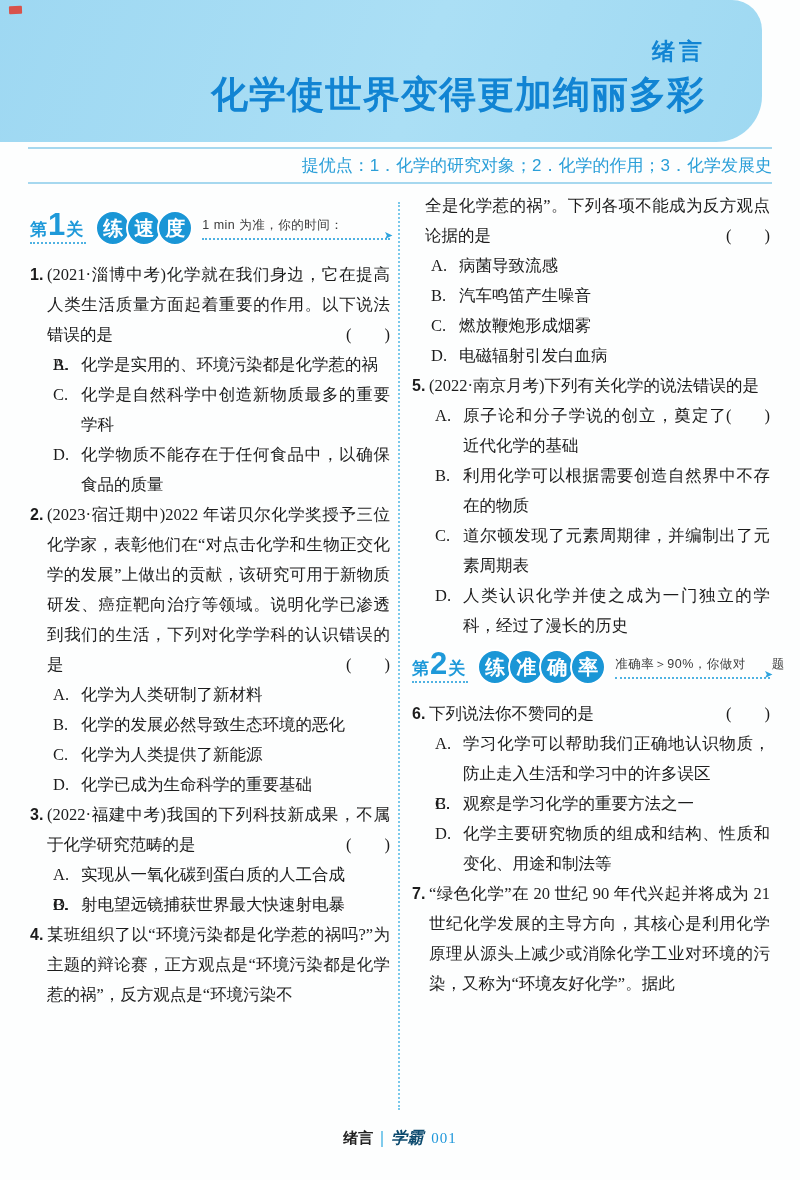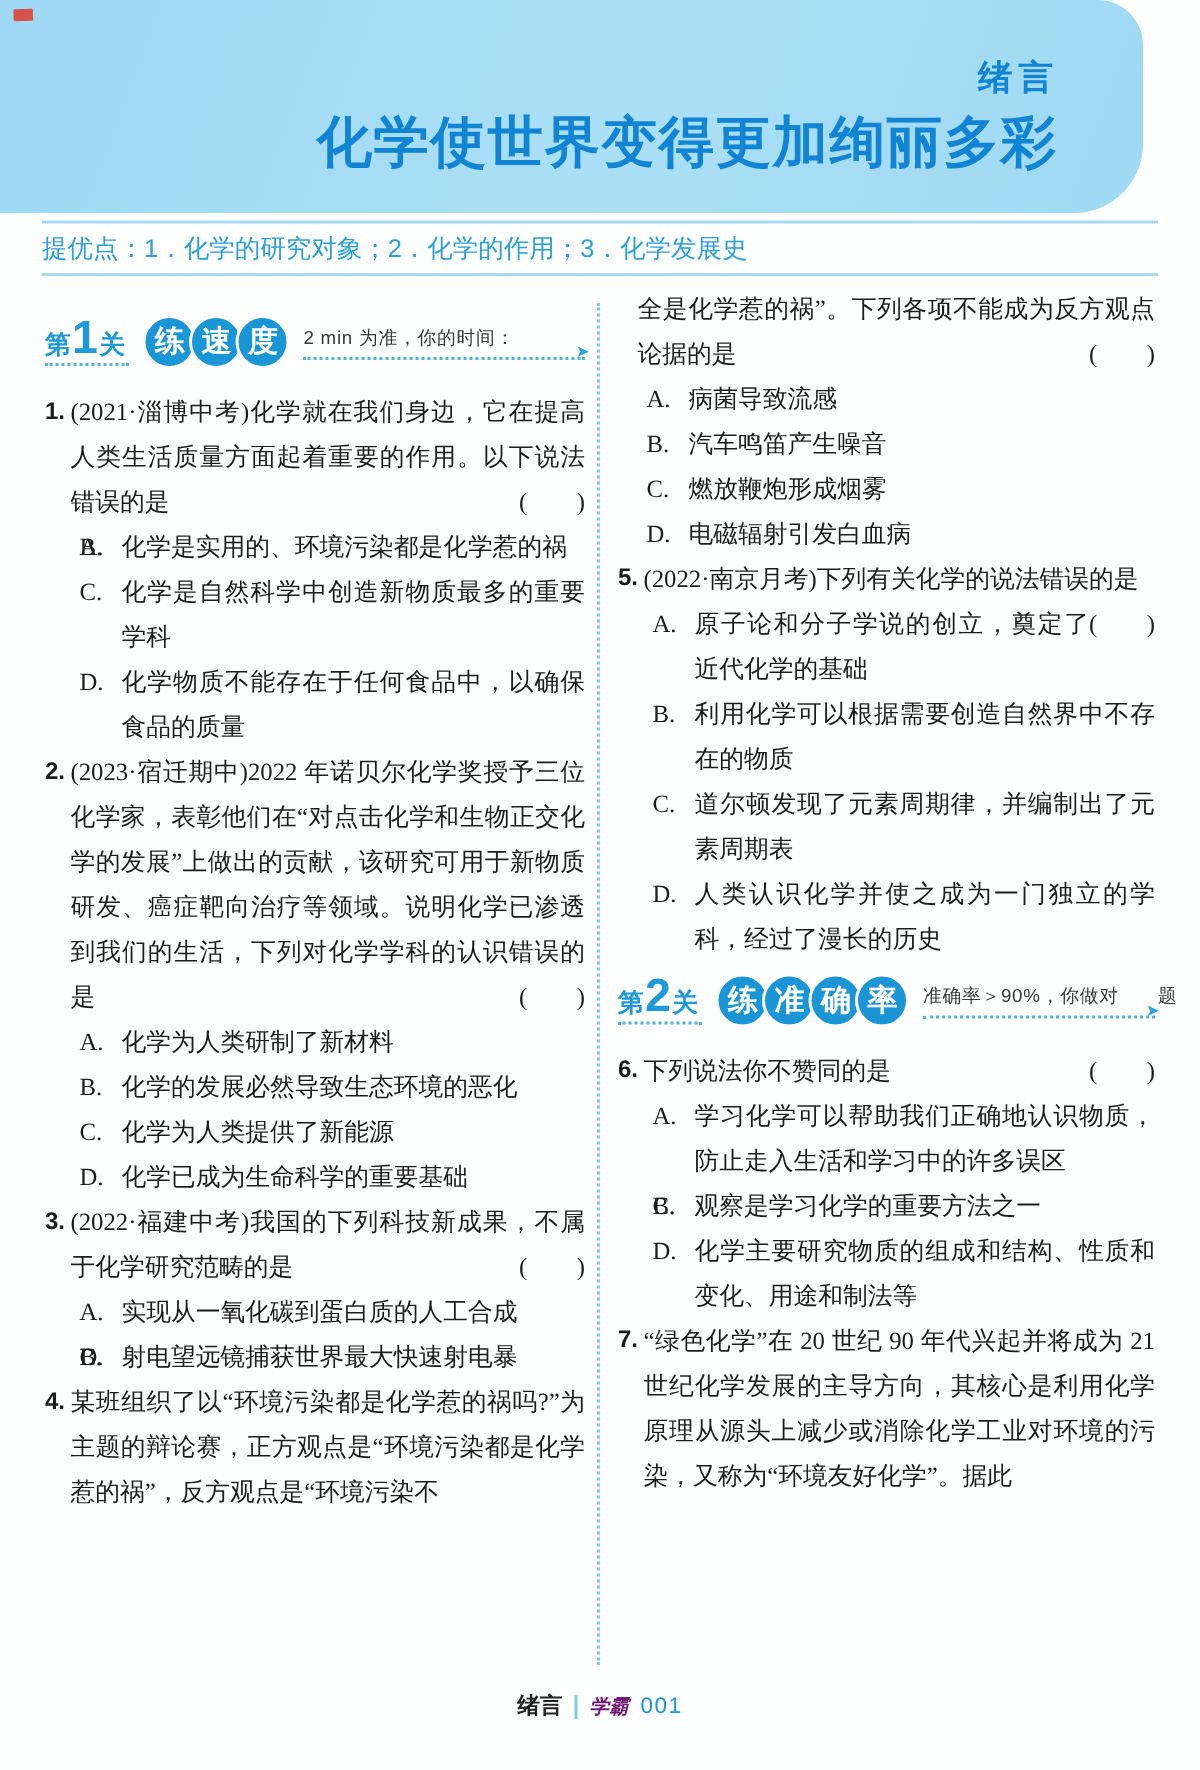--- a/index.html
+++ b/index.html
@@ -26,21 +26,21 @@
   }
   .page-title{
     position:absolute;top:70px;right:57px;
     font-family:"Liberation Sans",sans-serif;font-weight:700;
     font-size:37px;color:#1184d3;letter-spacing:1px;white-space:nowrap;
   }
   
   .focus{
     position:absolute;top:147px;left:28px;width:744px;height:33px;line-height:33px;
     border-top:2px solid #a6d8ef;border-bottom:2px solid #a6d8ef;
-    text-align:left;color:#2b9fd8;font-size:17px;
+    text-align:right;color:#2b9fd8;font-size:17px;
     font-family:"Liberation Sans",sans-serif;
   }
   
   .divider{
     position:absolute;left:398px;top:202px;height:908px;width:0;
     border-left:2px dotted #7ac8ea;
   }
   .col{
     position:absolute;width:360px;font-size:16.5px;line-height:30px;
     text-align:justify;
@@ -85,23 +85,23 @@
   
   .footer{
     position:absolute;left:0;top:1128px;width:800px;
     display:flex;justify-content:center;align-items:center;gap:8px;
     font-size:15px;
   }
   .footer .chap{color:#222;font-weight:700;}
   .footer .sep{width:2px;height:16px;background:#7fcbec;}
   .footer .brand{
     font-family:"Liberation Sans",sans-serif;font-weight:700;font-style:italic;
-    color:#701a75;font-size:13px;
-  }
-  .footer .pnum{font-family:Liberation Sans, sans-serif;color:#1e97da;letter-spacing:1px;}
+    color:#0c4a6e;font-size:16px;
+  }
+  .footer .pnum{font-family:Liberation Serif, serif;color:#1e97da;letter-spacing:1px;}
 </style>
 </head>
 <body>
 
 <div class="banner">
   <span class="print-mark"></span>
   <div class="chapter-label">绪言</div>
   <div class="page-title">化学使世界变得更加绚丽多彩</div>
 </div>
 
@@ -116,21 +116,21 @@
       <span class="pre">第</span>
       <span class="n">1</span>
       <span class="suf">关</span>
     </div>
     <div class="badge">
       <span class="c">练</span>
       <span class="c">速</span>
       <span class="c">度</span>
     </div>
     <div class="gate-side">
-      <span class="gate-note">2 min 为准，你的时间：</span>
+      <span class="gate-note">1 min 为准，你的时间：</span>
       <span class="arrow-line">
           <span class="arrow-head">➤</span>
         </span>
     </div>
   </div>
 
   <div class="q">
     <span class="qnum">1.</span>
     <div class="stem">
       <span>(2021·淄博中考)化学就在我们身边，它在提高人类生活质量方面起着重要的作用。以下说法错误的是</span><span class="bracket">(　　)</span>

